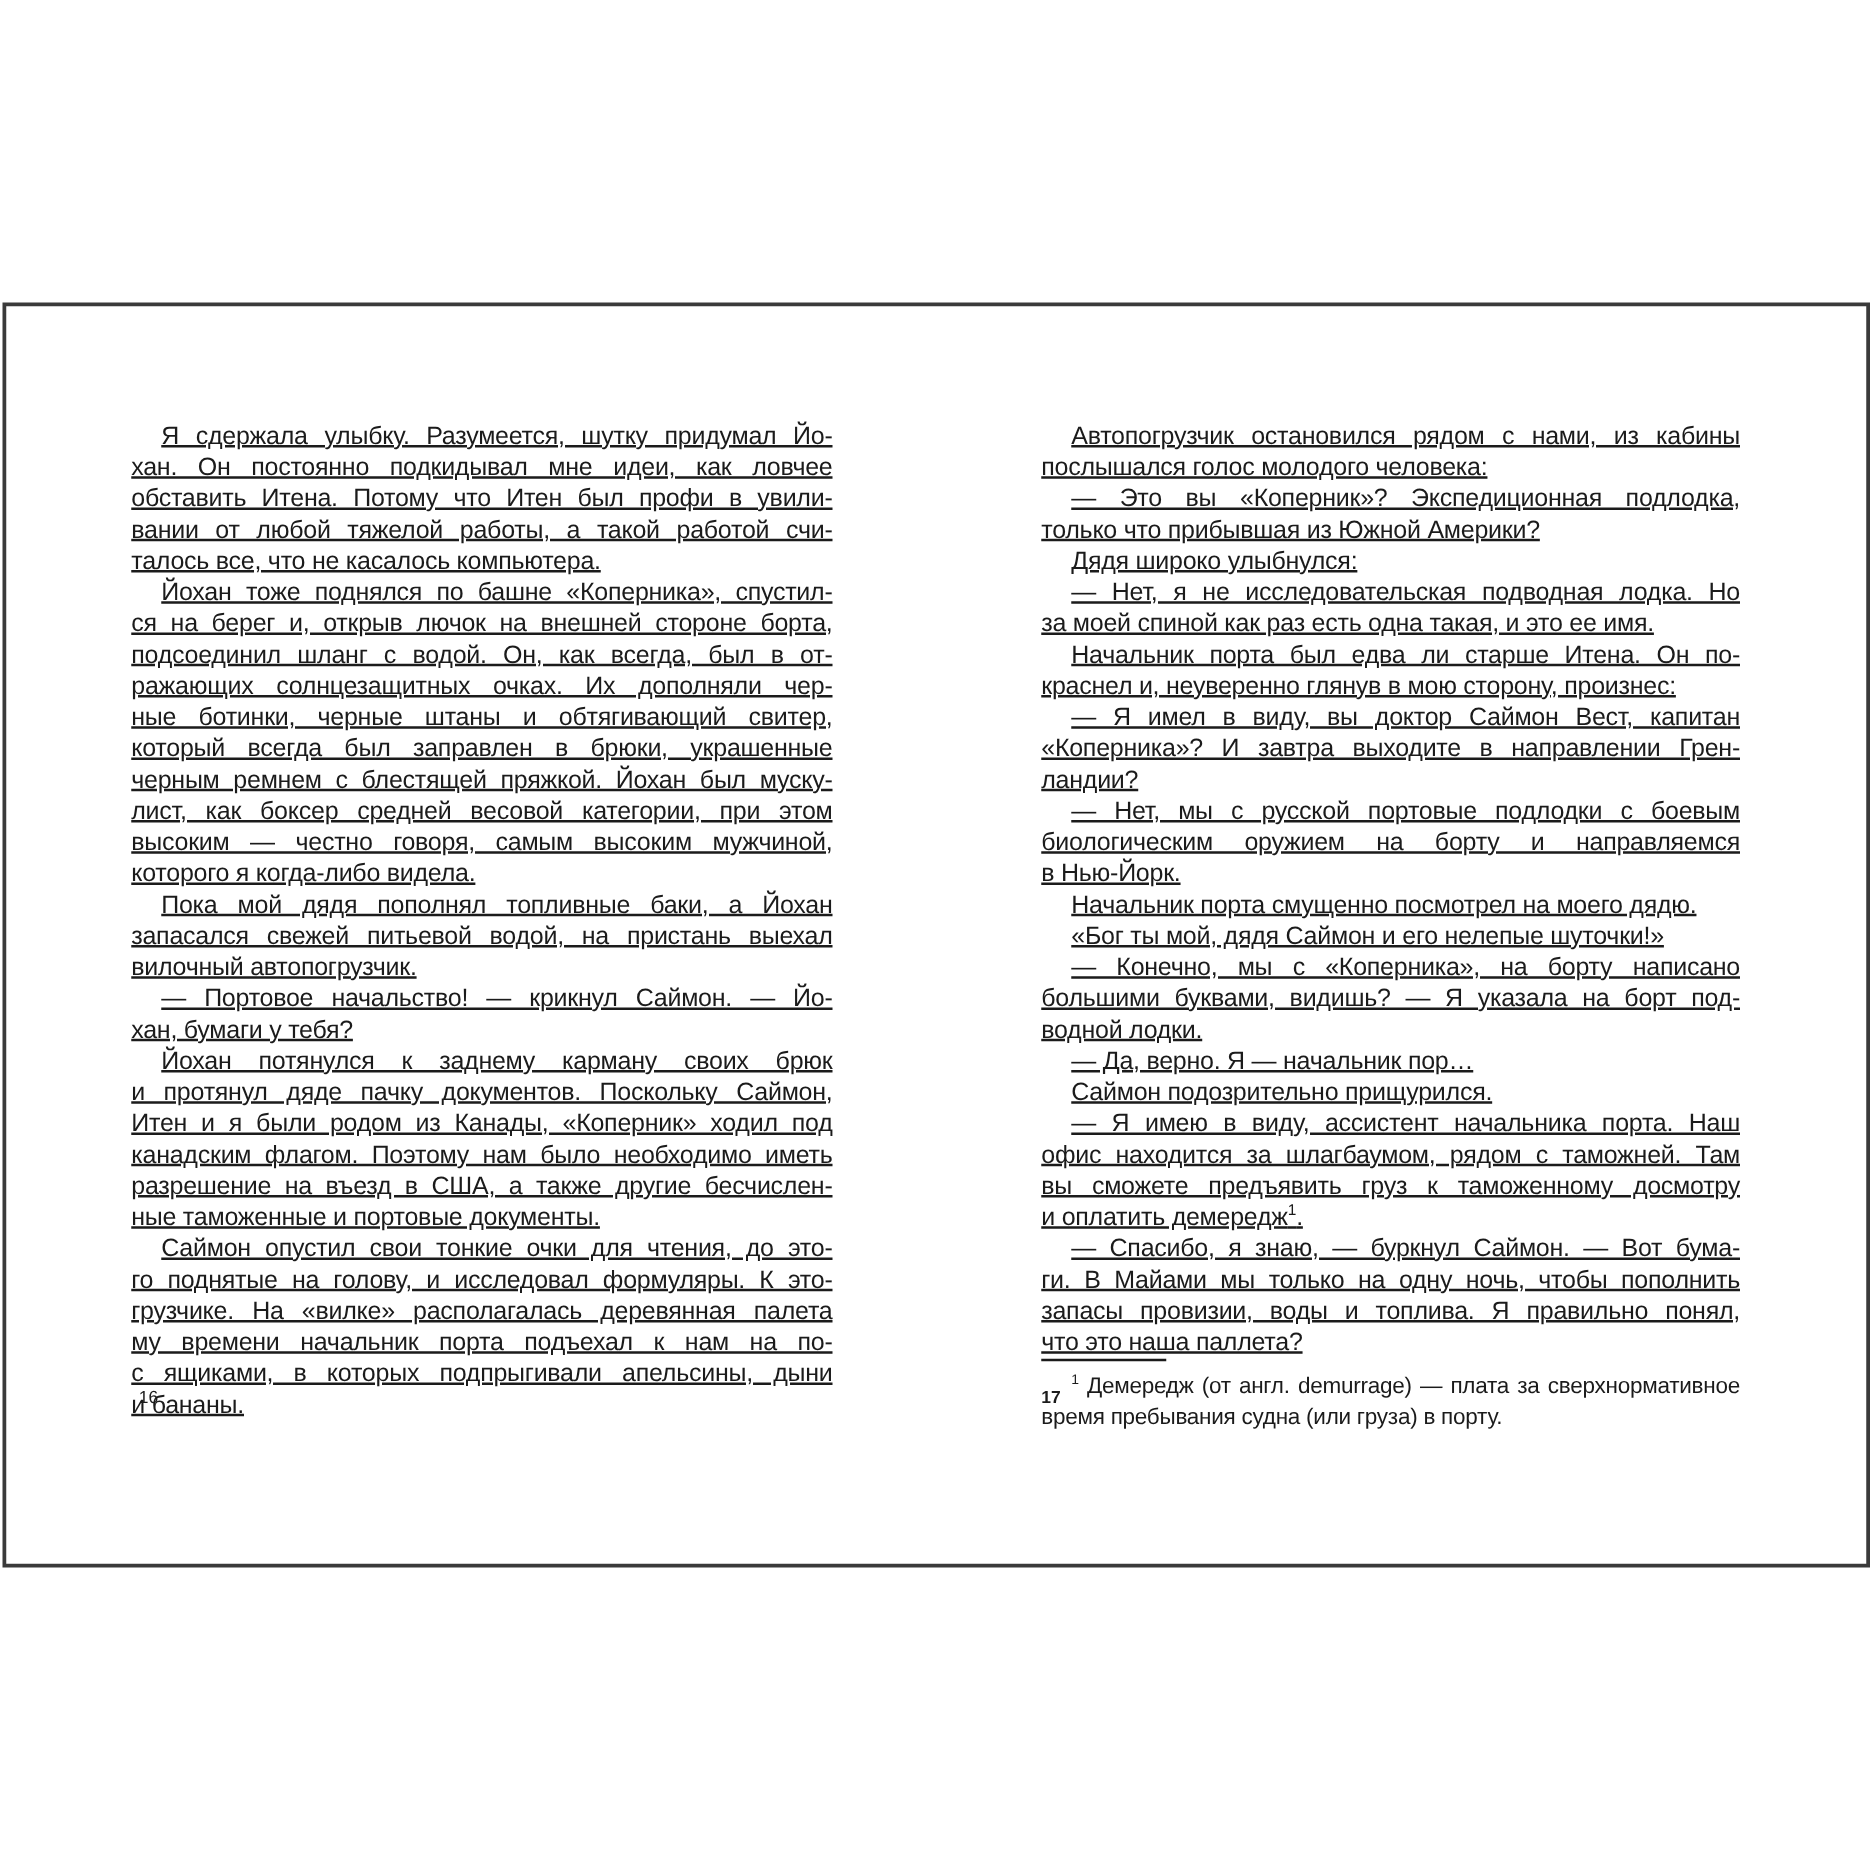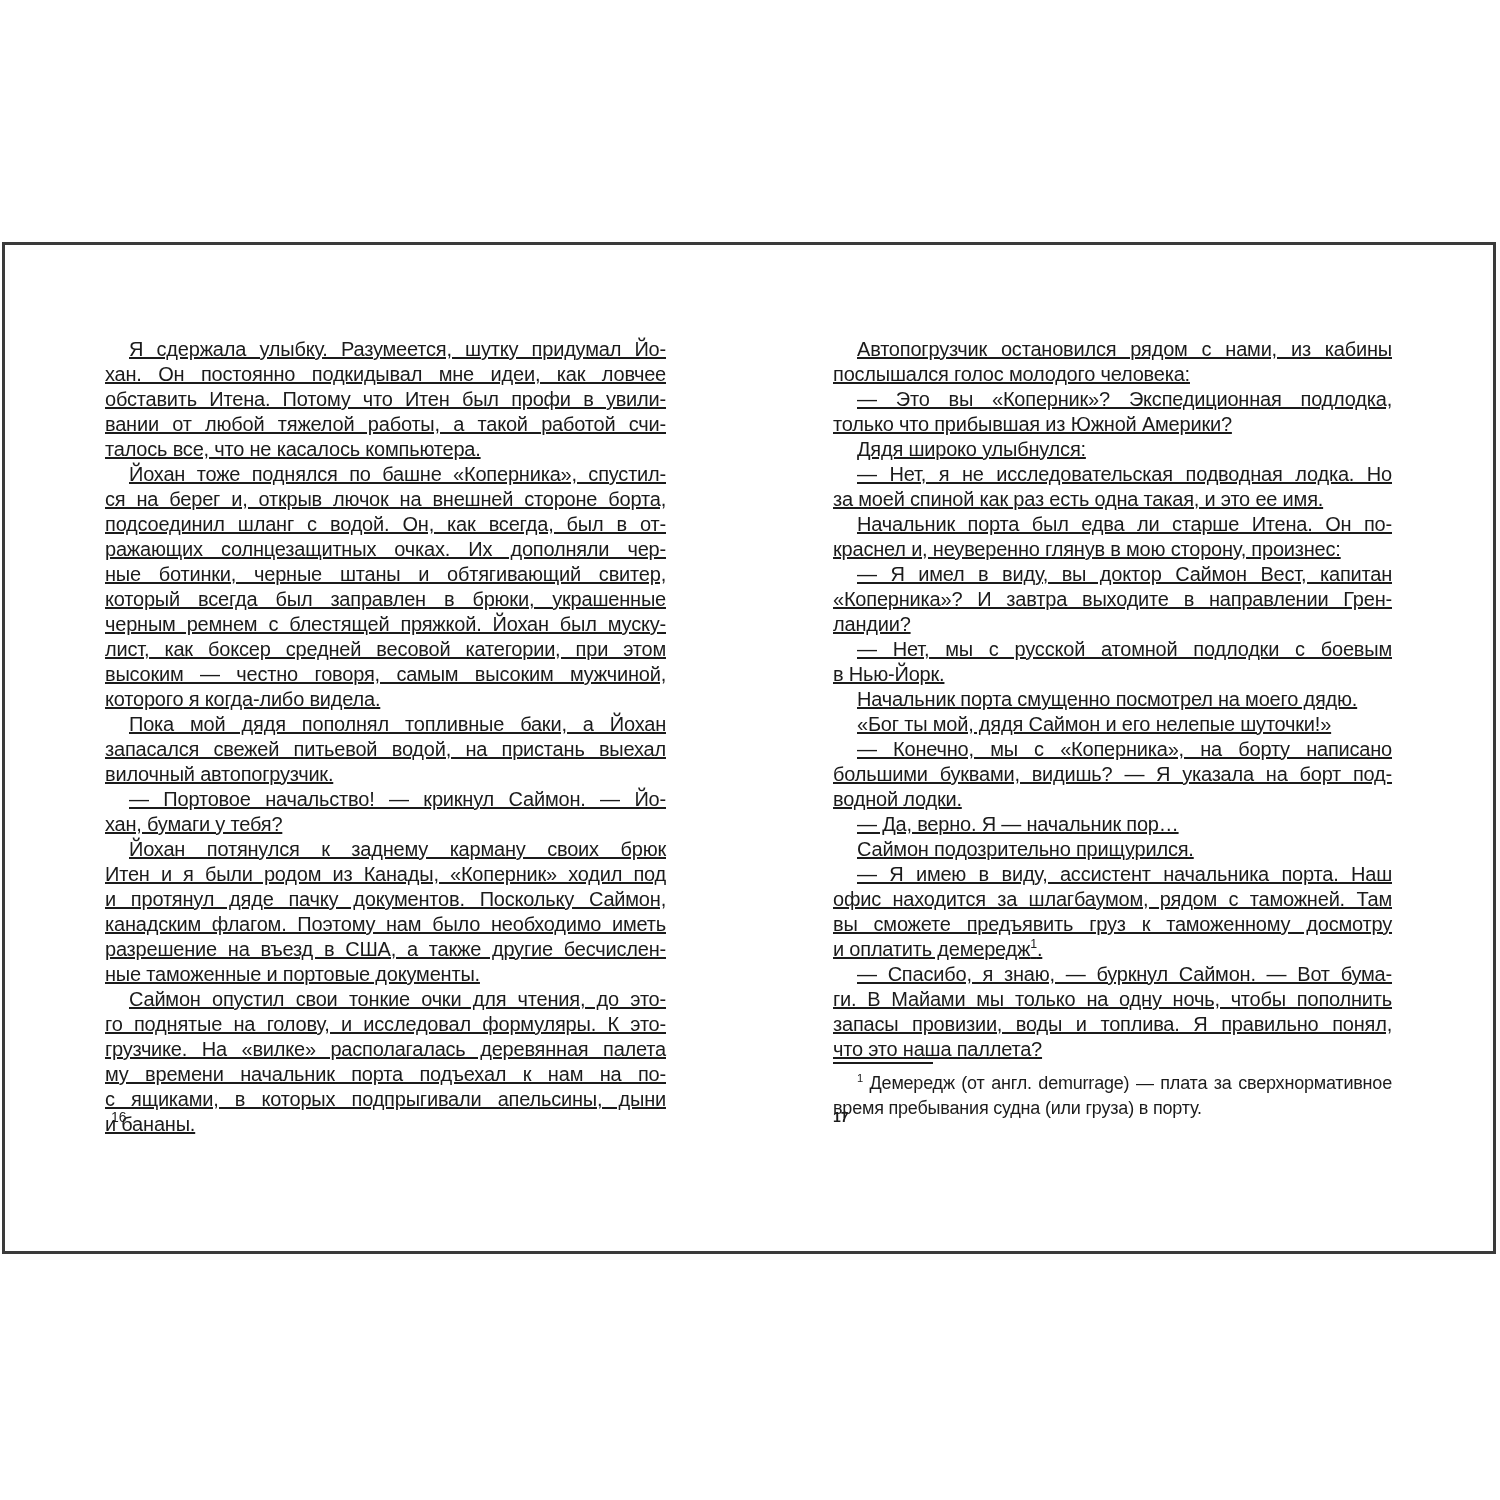--- a/index.html
+++ b/index.html
@@ -103,22 +103,22 @@
         <div class="line first ">Пока мой дядя пополнял топливные баки, а Йохан</div>
         <div class="line ">запасался свежей питьевой водой, на пристань выехал</div>
         <div class="line last">вилочный автопогрузчик.</div>
       </div>
       <div class="para">
         <div class="line first ">— Портовое начальство! — крикнул Саймон. — Йо-</div>
         <div class="line last">хан, бумаги у тебя?</div>
       </div>
       <div class="para">
         <div class="line first ">Йохан потянулся к заднему карману своих брюк</div>
+        <div class="line ">и протянул дяде пачку документов. Поскольку Саймон,</div>
         <div class="line ">Итен и я были родом из Канады, «Коперник» ходил под</div>
-        <div class="line ">и протянул дяде пачку документов. Поскольку Саймон,</div>
         <div class="line ">канадским флагом. Поэтому нам было необходимо иметь</div>
         <div class="line ">разрешение на въезд в США, а также другие бесчислен-</div>
         <div class="line last">ные таможенные и портовые документы.</div>
       </div>
       <div class="para">
         <div class="line first ">Саймон опустил свои тонкие очки для чтения, до это-</div>
         <div class="line ">го поднятые на голову, и исследовал формуляры. К это-</div>
         <div class="line ">грузчике. На «вилке» располагалась деревянная палета</div>
         <div class="line ">му времени начальник порта подъехал к нам на по-</div>
         <div class="line ">с ящиками, в которых подпрыгивали апельсины, дыни</div>
@@ -145,21 +145,22 @@
       <div class="para">
         <div class="line first ">Начальник порта был едва ли старше Итена. Он по-</div>
         <div class="line last">краснел и, неуверенно глянув в мою сторону, произнес:</div>
       </div>
       <div class="para">
         <div class="line first ">— Я имел в виду, вы доктор Саймон Вест, капитан</div>
         <div class="line ">«Коперника»? И завтра выходите в направлении Грен-</div>
         <div class="line last">ландии?</div>
       </div>
       <div class="para">
-        <div class="line first ">— Нет, мы с русской атомной подлодки с боевым</div>
+        <div class="line first ">— Нет, мы с русской портовые подлодки с боевым</div>
+        <div class="line ">биологическим оружием на борту и направляемся</div>
         <div class="line last">в Нью-Йорк.</div>
       </div>
       <div class="para">
         <div class="line first last">Начальник порта смущенно посмотрел на моего дядю.</div>
       </div>
       <div class="para">
         <div class="line first last">«Бог ты мой, дядя Саймон и его нелепые шуточки!»</div>
       </div>
       <div class="para">
         <div class="line first ">— Конечно, мы с «Коперника», на борту написано</div>

